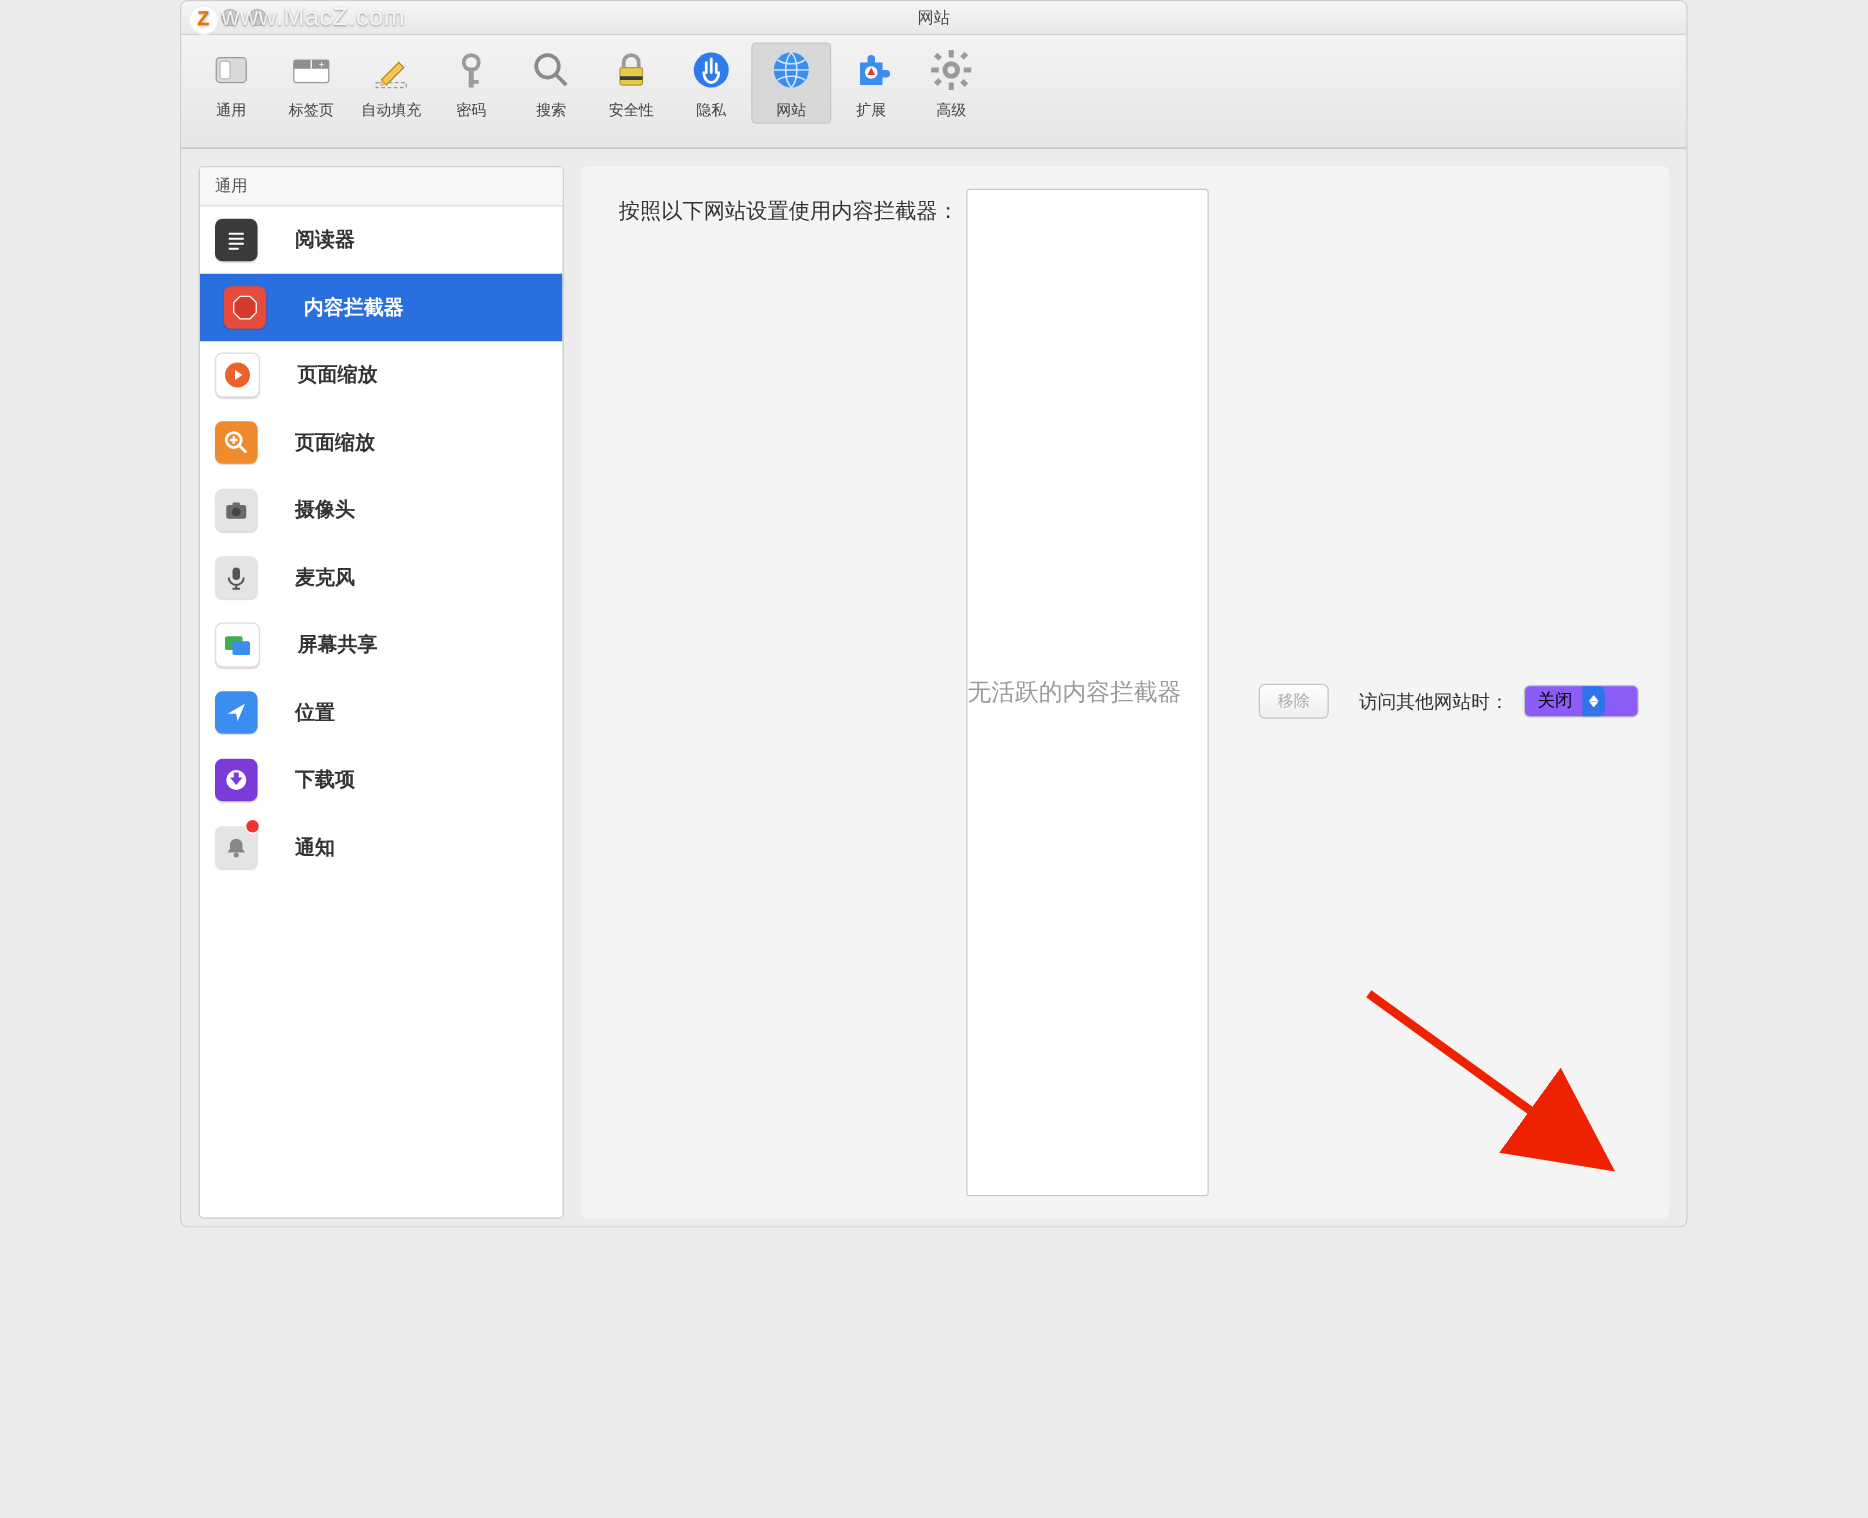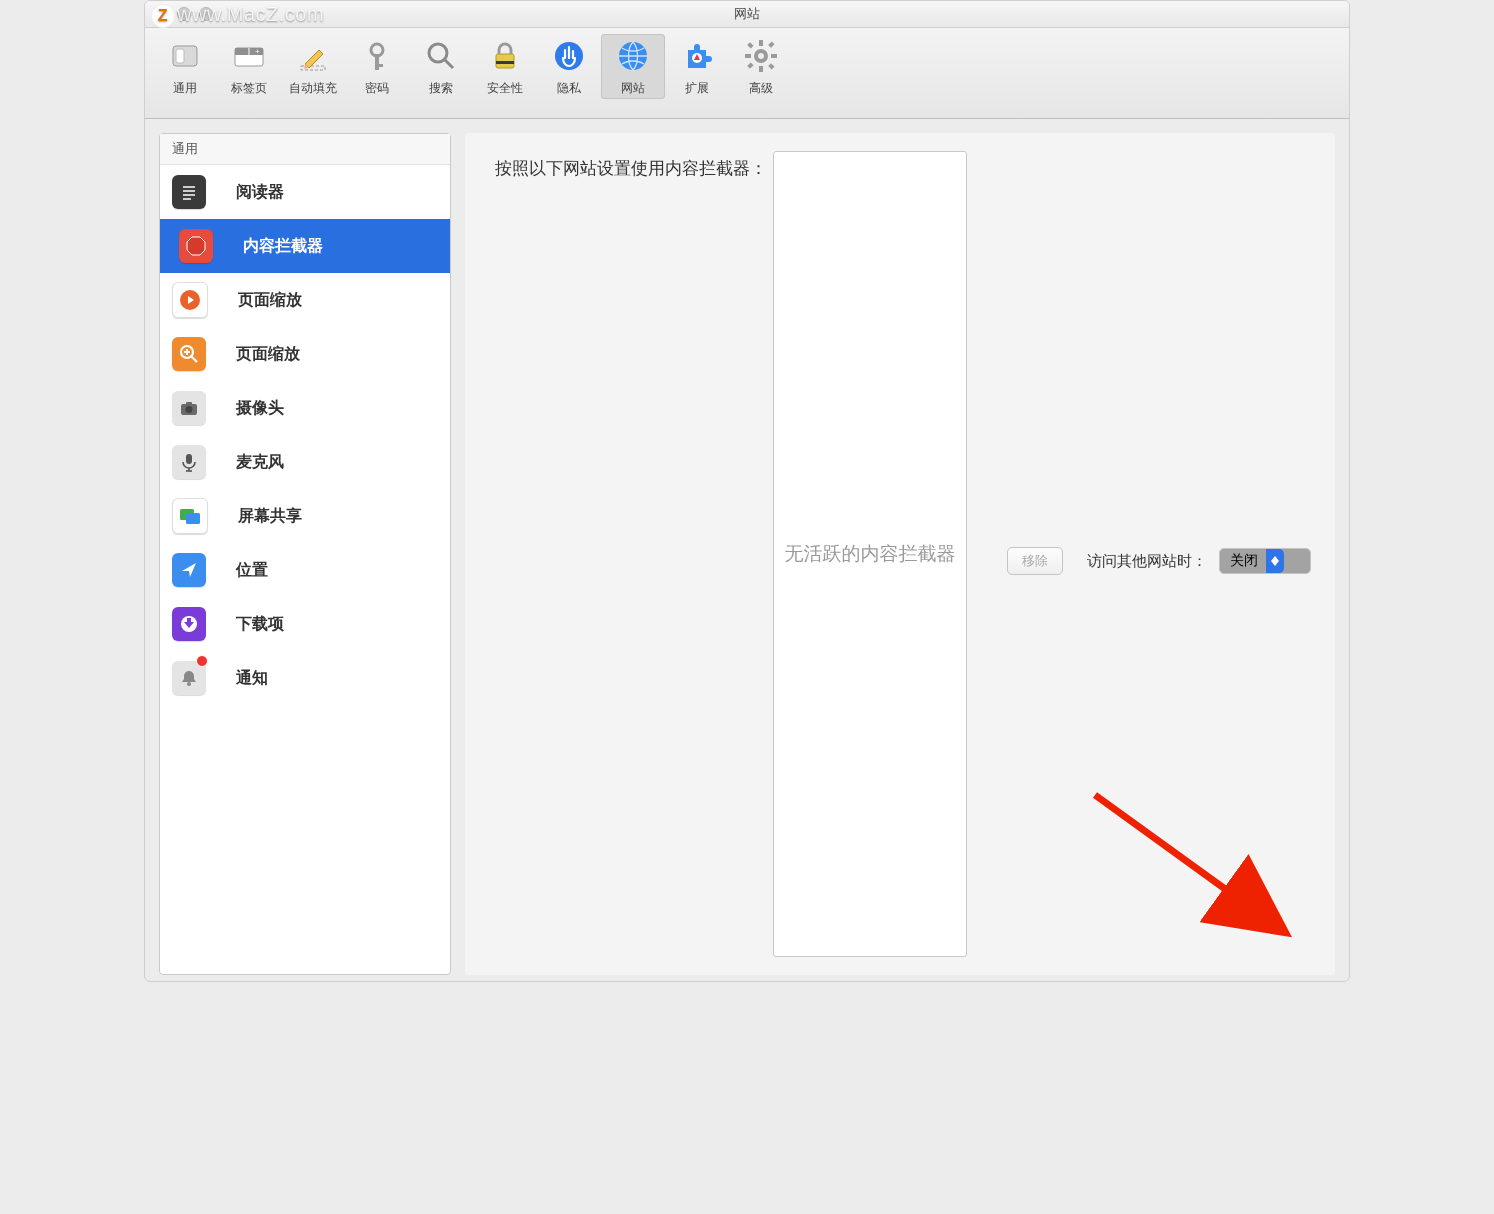--- a/index.html
+++ b/index.html
@@ -24,28 +24,28 @@
   .side-list{flex:1;overflow:auto;}
   .side-item{display:flex;align-items:center;height:54px;padding:0 12px;gap:30px;cursor:default;font-weight:bold;}
   .side-item.selected{background:#2a6fe0;color:#fff;padding-left:19px;}
   .side-item.selected .side-label{color:#fff;}
   .side-label{font-size:16px;color:#333;}
   .side-icon{width:34px;height:34px;border-radius:6px;display:flex;align-items:center;justify-content:center;box-shadow:0 1px 1px rgba(0,0,0,0.15);flex-shrink:0;}
   .notif-dot{position:absolute;width:10px;height:10px;background:#e33;border-radius:50%;margin-left:24px;margin-top:-34px;border:1px solid #fff;}
   
   .main{flex:1;margin:14px 14px 14px 14px;background:#f4f4f4;border-radius:4px;padding:18px 24px 18px 24px;display:flex;position:relative;}
   .main-heading{font-size:17px;color:#333;margin:6px 6px 14px 6px;}
-  .list-box{flex:1;background:#fff;border:1px solid #c9c9c9;border-radius:3px;display:flex;align-items:center;justify-content:center;min-height:470px;}
+  .list-box{flex:1;background:#fff;border:1px solid #c9c9c9;border-radius:3px;display:flex;align-items:center;justify-content:flex-start;min-height:470px;}
   .empty-text{color:#9a9a9a;font-size:19px;}
   .bottom-row{display:flex;align-items:center;margin-top:14px;gap:12px;padding-left:40px;}
   .btn{height:26px;padding:0 14px;border:1px solid #c4c4c4;border-radius:5px;background:linear-gradient(#fdfdfd,#efefef);font-size:13px;color:#888;display:flex;align-items:center;}
   .btn.disabled{color:#aaa;}
   .spacer{flex:1;}
   .other-label{font-size:15px;color:#333;}
-  .select{height:24px;border:1px solid #c4c4c4;border-radius:5px;background:#a3a3a3;display:flex;align-items:center;padding:0 0 0 10px;font-size:14px;min-width:80px;position:relative;}
+  .select{height:24px;border:1px solid #c4c4c4;border-radius:5px;background:#8b5cf6;display:flex;align-items:center;padding:0 0 0 10px;font-size:14px;min-width:80px;position:relative;}
   .select .arrows{width:18px;height:24px;background:#2f74ea;border-radius:0 5px 5px 0;margin-left:8px;display:flex;flex-direction:column;align-items:center;justify-content:center;color:#fff;}
   .select .arrows svg{width:8px;height:5px;}
   
   .arrow-ann{position:absolute;pointer-events:none;z-index:40;}
 </style>
 </head>
 <body>
 
 <div class="window">
   <div class="watermark"><span class="wm-z">Z</span><span>www.MacZ.com</span></div>

